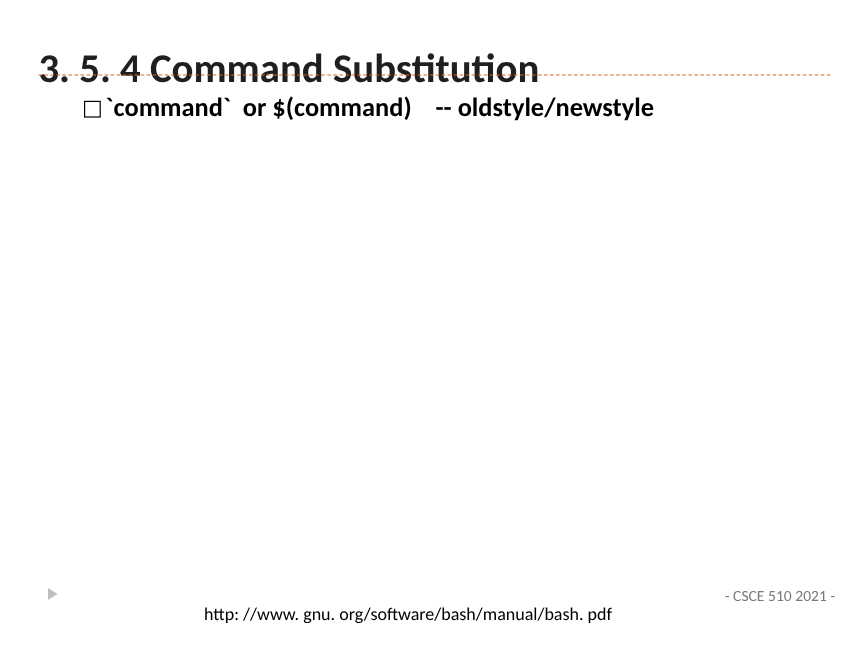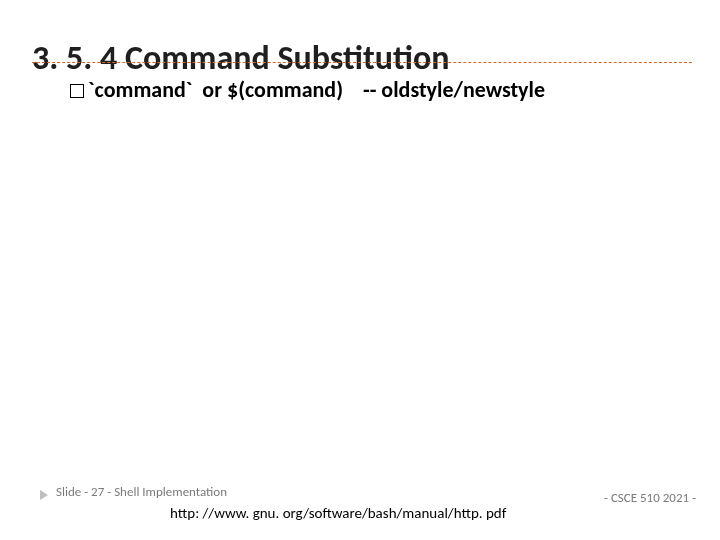--- a/index.html
+++ b/index.html
@@ -94,16 +94,15 @@
 <body>
 
 <div class="title">3. 5. 4 Command Substitution</div>
 
 <div class="divider"></div>
 
 <div class="body-line"><span class="bullet-box"></span><span>`command`</span><span>  or $(command)</span><span>    -- oldstyle/newstyle</span></div>
 
 <div class="footer">
   <div class="arrow"></div>
-  <div class="slide-label">Slide - 27 -  Shell Implementation</div>
-  <div class="url">http: //www. gnu. org/software/bash/manual/http. pdf</div>
+  <div class="url">http: //www. gnu. org/software/bash/manual/bash. pdf</div>
   <div class="course"> - CSCE 510 2021 -</div>
 </div>
 
 </body></html>

